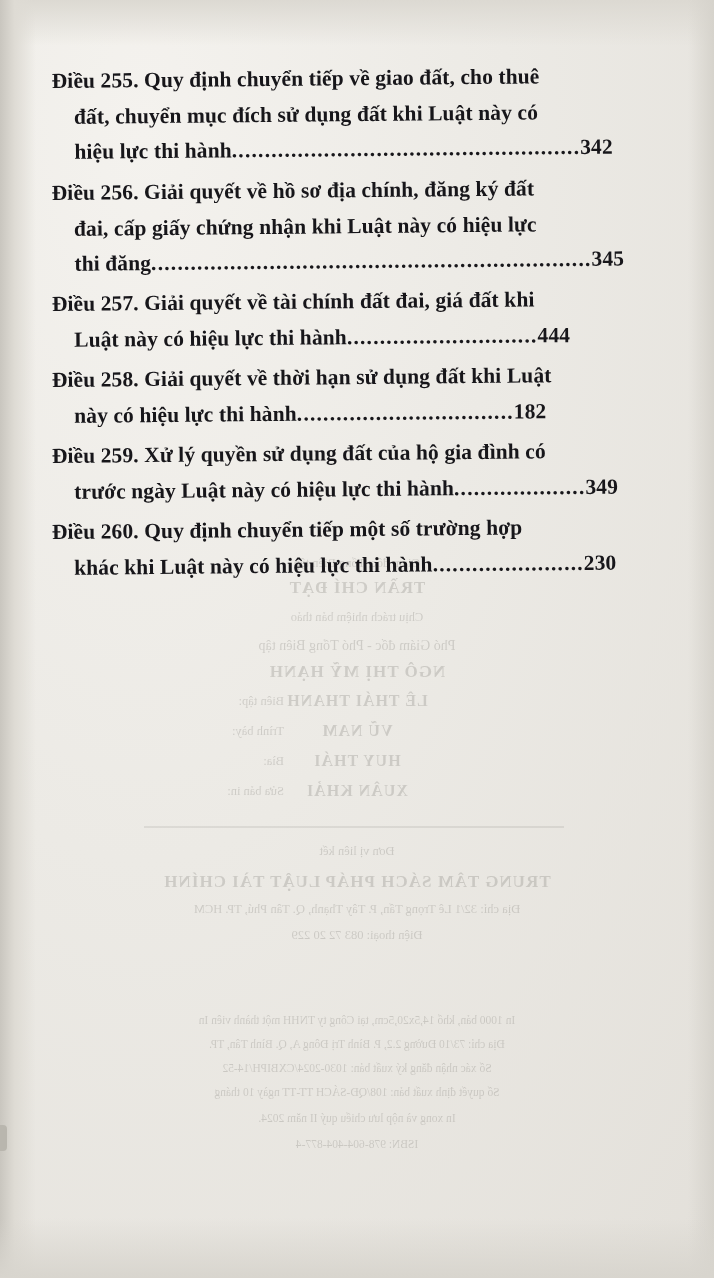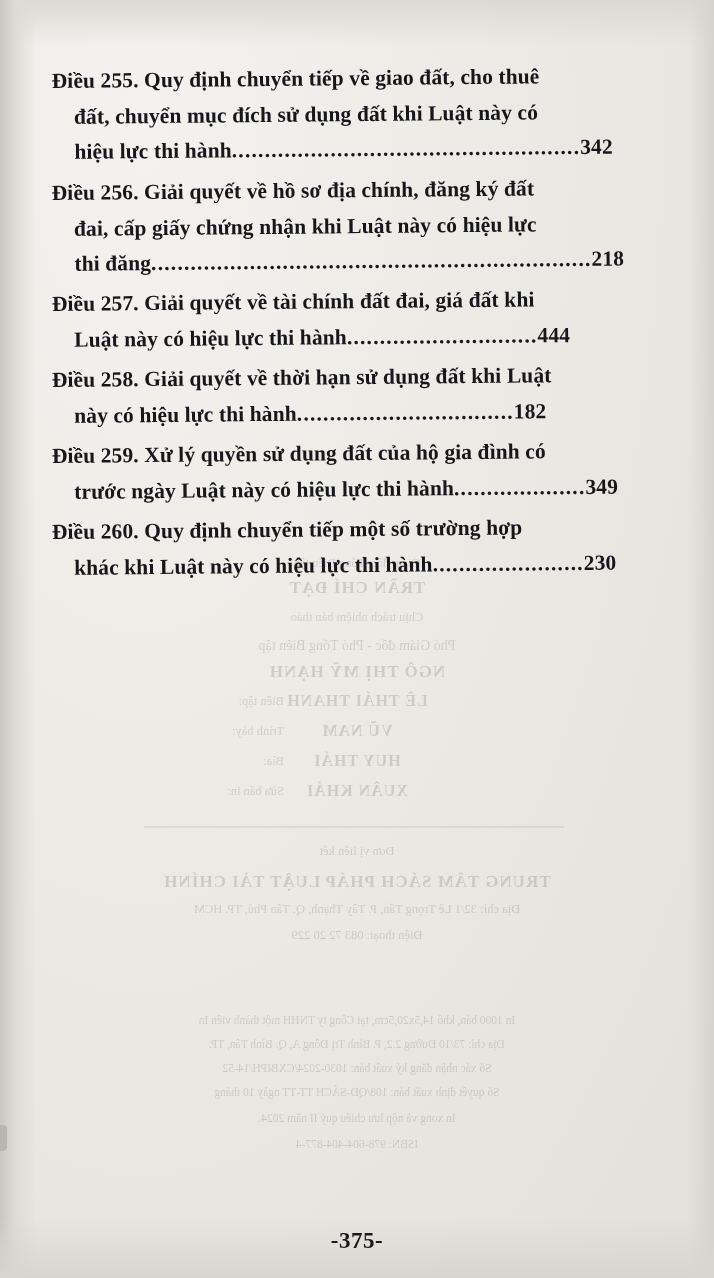--- a/index.html
+++ b/index.html
@@ -190,21 +190,21 @@
 
     <div class="toc-entry">
       <span class="toc-line">Điều 255. Quy định chuyển tiếp về giao đất, cho thuê</span>
       <span class="toc-line indent">đất, chuyển mục đích sử dụng đất khi Luật này có</span>
       <span class="toc-line indent"><span>hiệu lực thi hành</span><span class="dots">.....................................................</span><span class="pg">342</span></span>
     </div>
 
     <div class="toc-entry">
       <span class="toc-line">Điều 256. Giải quyết về hồ sơ địa chính, đăng ký đất</span>
       <span class="toc-line indent">đai, cấp giấy chứng nhận khi Luật này có hiệu lực</span>
-      <span class="toc-line indent"><span>thi đăng</span><span class="dots">...................................................................</span><span class="pg">218</span></span>
+      <span class="toc-line indent"><span>thi đăng</span><span class="dots">...................................................................</span><span class="pg">345</span></span>
     </div>
 
     <div class="toc-entry">
       <span class="toc-line">Điều 257. Giải quyết về tài chính đất đai, giá đất khi</span>
       <span class="toc-line indent"><span>Luật này có hiệu lực thi hành</span><span class="dots">.............................</span><span class="pg">444</span></span>
     </div>
 
     <div class="toc-entry">
       <span class="toc-line">Điều 258. Giải quyết về thời hạn sử dụng đất khi Luật</span>
       <span class="toc-line indent"><span>này có hiệu lực thi hành</span><span class="dots">.................................</span><span class="pg">182</span></span>
@@ -215,15 +215,14 @@
       <span class="toc-line indent"><span>trước ngày Luật này có hiệu lực thi hành</span><span class="dots">....................</span><span class="pg">349</span></span>
     </div>
 
     <div class="toc-entry">
       <span class="toc-line">Điều 260. Quy định chuyển tiếp một số trường hợp</span>
       <span class="toc-line indent"><span>khác khi Luật này có hiệu lực thi hành</span><span class="dots">.......................</span><span class="pg">230</span></span>
     </div>
 
   </div>
 
-  <div class="folio">-375-</div>
 
 </div>
 
 </body></html>

